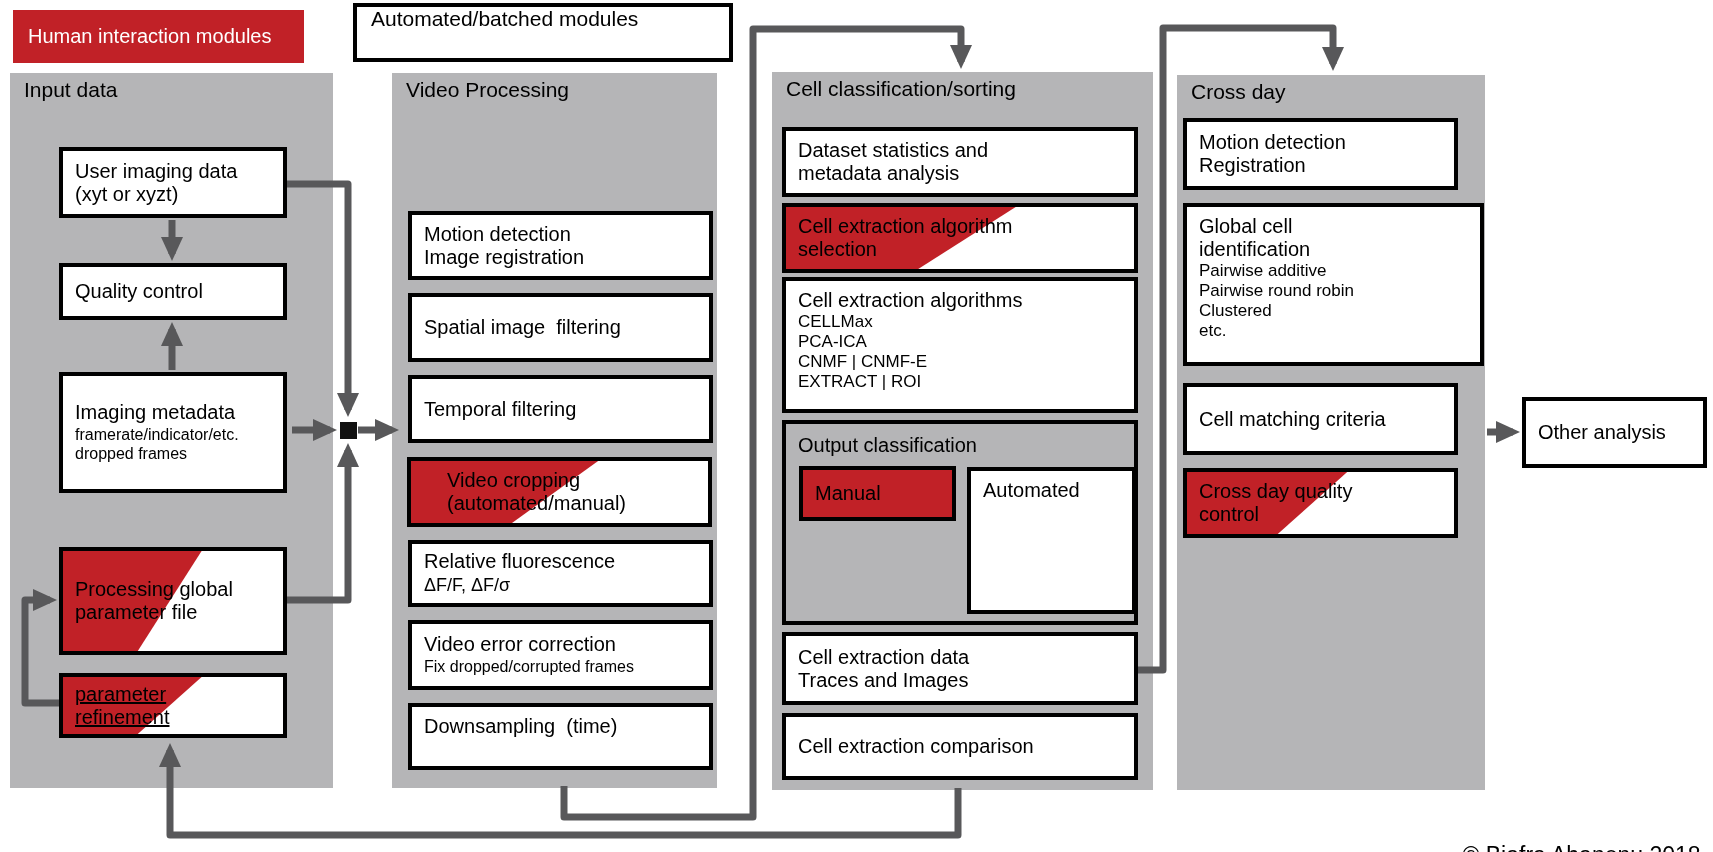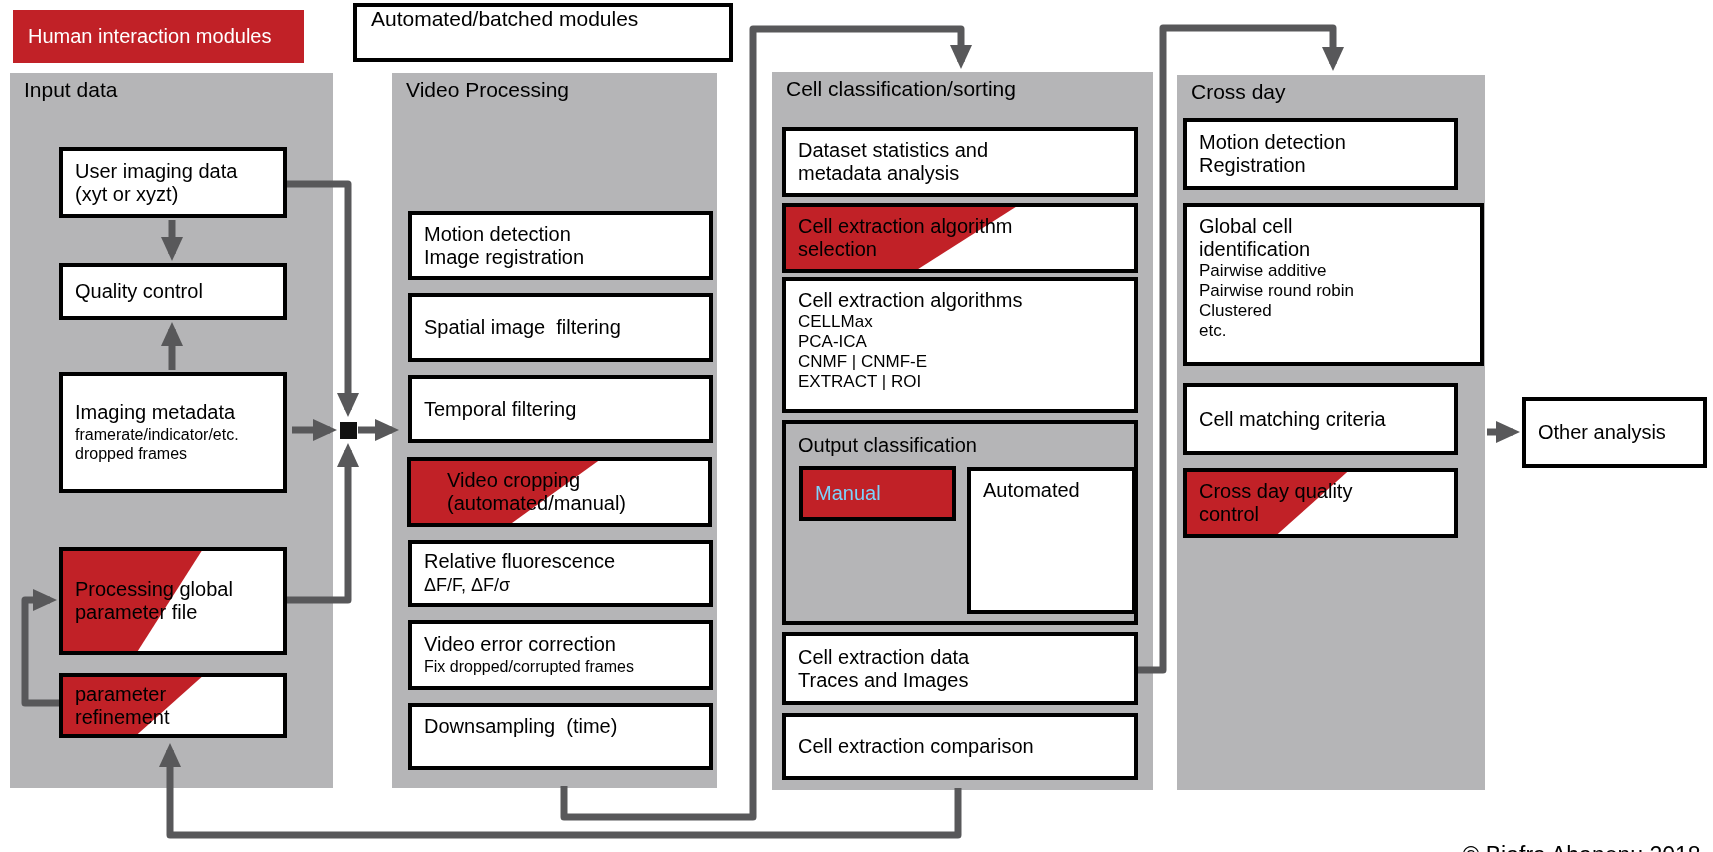--- a/index.html
+++ b/index.html
@@ -18,21 +18,21 @@
   .box{
     position:absolute;z-index:2;box-sizing:border-box;background:#fff;
     border:4px solid #000;display:flex;flex-direction:column;justify-content:center;
     padding:4px 12px;overflow:hidden;
   }
   .box .t{position:relative;white-space:pre-wrap;font-size:20px;line-height:1.15;}
   .box .s{position:relative;white-space:pre-wrap;font-size:16px;line-height:1.18;margin-top:2px;}
   .top-align{justify-content:flex-start;padding-top:8px;}
   .diag{position:absolute;left:0;top:0;right:0;bottom:0;background:var(--red);
         clip-path:polygon(0 0,63% 0,34% 100%,0 100%);}
-  .red-full{background:var(--red);color:#7dd3fc;}
+  .red-full{background:var(--red);color:#000000;}
   .legend-red{
     position:absolute;z-index:2;background:var(--red);color:#fff;display:flex;
     align-items:center;padding-left:15px;font-size:20px;box-sizing:border-box;
   }
   .legend-box{
     position:absolute;z-index:2;background:#fff;border:4px solid #000;display:flex;
     align-items:flex-start;padding-left:14px;font-size:21px;box-sizing:border-box;
   }
   .panel{
     position:absolute;z-index:2;box-sizing:border-box;background:var(--colgray);
@@ -95,21 +95,21 @@
   <div class="box" style="left:59px;top:372px;width:228px;height:121px;">
     <span class="t">Imaging metadata</span>
     <span class="s">framerate/indicator/etc.
 dropped frames</span>
   </div>
   <div class="box" style="left:59px;top:547px;width:228px;height:108px;">
     <span class="diag"></span>
     <span class="t">Processing global
 parameter file</span>
   </div>
-  <div class="box" style="left:59px;top:673px;width:228px;height:65px;">
+  <div class="box" style="left:59px;top:673px;width:228px;height:65px;text-decoration:underline;">
     <span class="diag"></span>
     <span class="t">parameter
 refinement</span>
   </div>
 
   <div class="box" style="left:408px;top:211px;width:305px;height:69px;">
     <span class="t">Motion detection
 Image registration</span>
   </div>
   <div class="box" style="left:408px;top:293px;width:305px;height:69px;">

